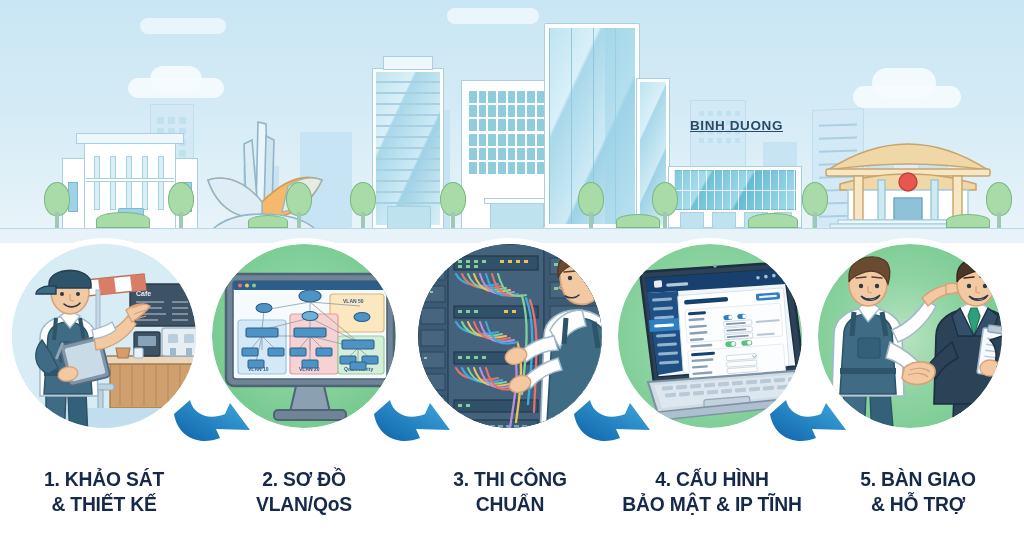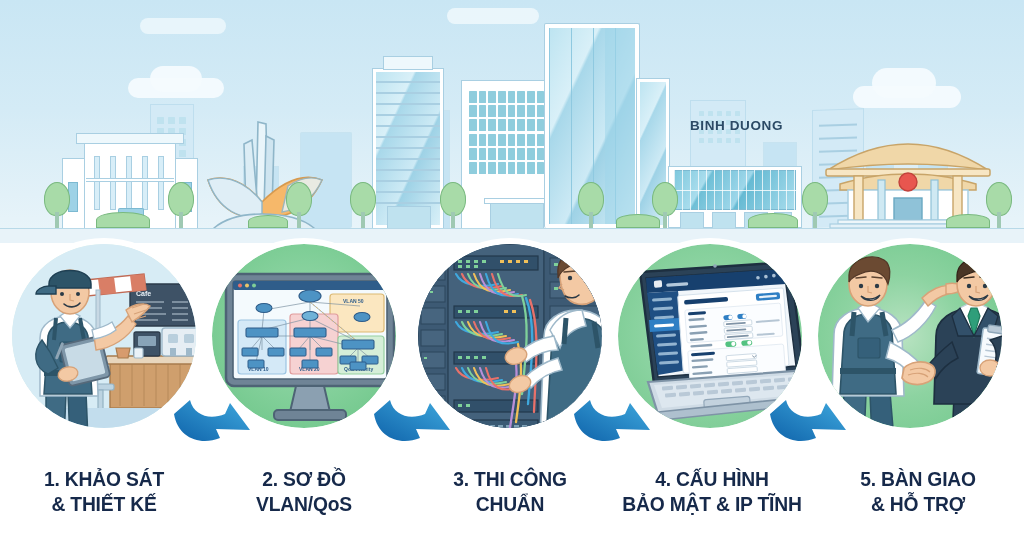--- a/index.html
+++ b/index.html
@@ -339,21 +339,21 @@
 
       <div style="position:absolute;left:6px;bottom:18px;width:122px;height:40px;
         background:repeating-linear-gradient(90deg, rgba(255,255,255,.75) 0 1.3px, transparent 1.3px 8px);"></div>
       <div style="position:absolute;left:6px;bottom:37px;width:122px;height:1.3px;background:rgba(255,255,255,.8);"></div>
 
       <div style="position:absolute;left:12px;bottom:0;width:24px;height:16px;background:#bfe2ef;border:1.3px solid #a9cfe2;border-bottom:none;"></div>
       <div style="position:absolute;left:44px;bottom:0;width:24px;height:16px;background:#bfe2ef;border:1.3px solid #a9cfe2;border-bottom:none;"></div>
       <div style="position:absolute;left:76px;bottom:0;width:24px;height:16px;background:#bfe2ef;border:1.3px solid #a9cfe2;border-bottom:none;"></div>
       <div style="position:absolute;left:106px;bottom:0;width:18px;height:16px;background:#bfe2ef;border:1.3px solid #a9cfe2;border-bottom:none;"></div>
     </div>
-    <div id="binhduong-label" style="left:690px;bottom:110px;">BINH DUONG</div>
+    <div id="binhduong-label" style="left:690px;bottom:110px;text-decoration:underline;">BINH DUONG</div>
 
     <div style="position:absolute;left:824px;bottom:15px;width:168px;height:92px;">
       <svg width="168" height="92" viewBox="0 0 168 92">
 
         <path d="M4 34 C32 16 60 8 84 8 C108 8 136 16 164 34 C136 30 112 28 84 28 C56 28 32 30 4 34 Z" fill="#f0d7a8" stroke="#c8a468" stroke-width="1.6"></path>
         <rect x="2" y="33" width="164" height="7" rx="2" fill="#f7e6c4" stroke="#c8a468" stroke-width="1.5"></rect>
 
         <path d="M16 48 C44 40 62 38 84 38 C106 38 124 40 152 48 L152 54 L16 54 Z" fill="#f0d7a8" stroke="#c8a468" stroke-width="1.5"></path>
 
         <rect x="24" y="54" width="120" height="30" fill="#ffffff" stroke="#a9cfe2" stroke-width="1.5"></rect>

